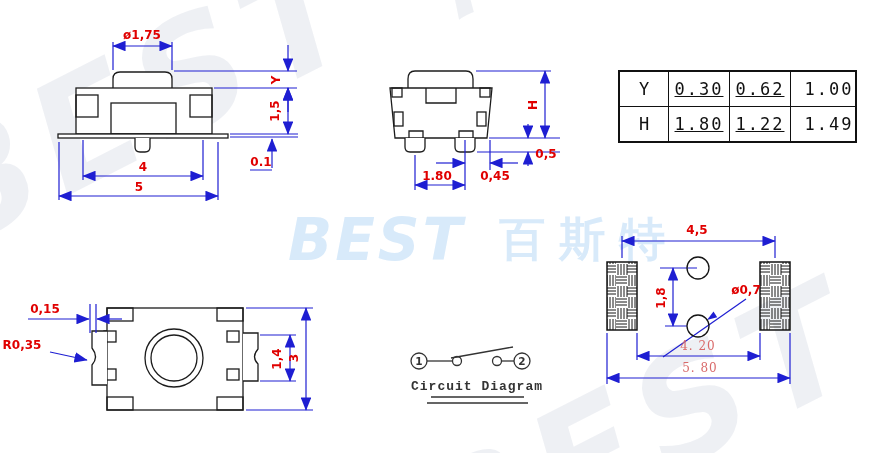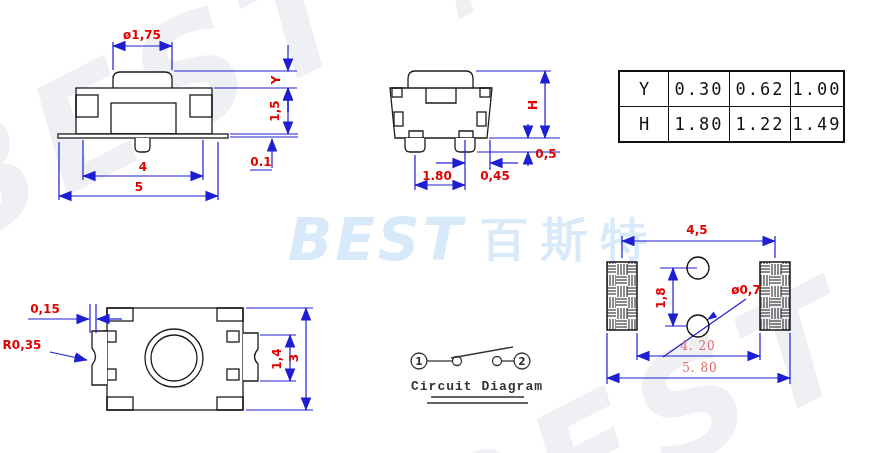--- a/index.html
+++ b/index.html
@@ -8,21 +8,21 @@
     background:#ffffff;font-family:"DejaVu Sans",sans-serif;
   }
   
   .wm-big{
     position:absolute;white-space:nowrap;
     font-family:"DejaVu Sans",sans-serif;font-weight:900;font-style:italic;
     font-size:150px;letter-spacing:12px;color:rgba(150,160,185,0.16);
     transform-origin:0 50%;pointer-events:none;user-select:none;z-index:0;
   }
   .wm-logo{
-    position:absolute;left:288px;top:206px;display:flex;align-items:center;gap:16px;
+    position:absolute;left:288px;top:206px;display:flex;align-items:center;gap:34px;
     color:#d8eafa;pointer-events:none;user-select:none;z-index:0;white-space:nowrap;
   }
   .wm-logo .latin{font-family:"DejaVu Sans",sans-serif;font-style:italic;font-weight:900;font-size:58px;letter-spacing:3px;}
   .wm-logo .cjk{font-family:Liberation Sans, sans-serif;font-weight:700;font-size:46px;letter-spacing:14px;}
   
   svg.sheet{position:absolute;left:0;top:0;z-index:1;}
   .part{fill:#ffffff;stroke:#1c1c1c;stroke-width:1.3;stroke-linejoin:miter;}
   .partline{fill:none;stroke:#1c1c1c;stroke-width:1.3;}
   .dim{fill:none;stroke:#1e1ed2;stroke-width:1.2;}
   .cir{fill:none;stroke:#333333;stroke-width:1.3;}
@@ -33,22 +33,22 @@
   
   .spec{
     position:absolute;left:618px;top:70px;z-index:2;border-collapse:collapse;
     background:#ffffff;font-family:"DejaVu Sans Mono",monospace;color:#111111;
   }
   .spec td{
     border:1.6px solid #111111;text-align:center;vertical-align:middle;
     font-size:17px;letter-spacing:2px;padding:0;height:34px;
   }
   .spec tr td:first-child{width:48px;letter-spacing:0;}
-  .spec td.v{width:60px;}
-  .spec td.v3{width:52px;}
+  .spec td.v{width:60px;text-decoration:underline;}
+  .spec td.v3{width:52px;padding-left:12px;}
   .spec{border:2px solid #111111;}
 </style>
 </head>
 <body>
 
 <div class="wm-big" style="left:-70px;top:110px;transform:rotate(-27deg);">BEST 百斯特</div>
 <div class="wm-big" style="left:430px;top:440px;transform:rotate(-27deg);">BEST 百斯特</div>
 <div class="wm-logo">
   <span class="latin">BEST</span>
   <span class="cjk">百斯特</span>

